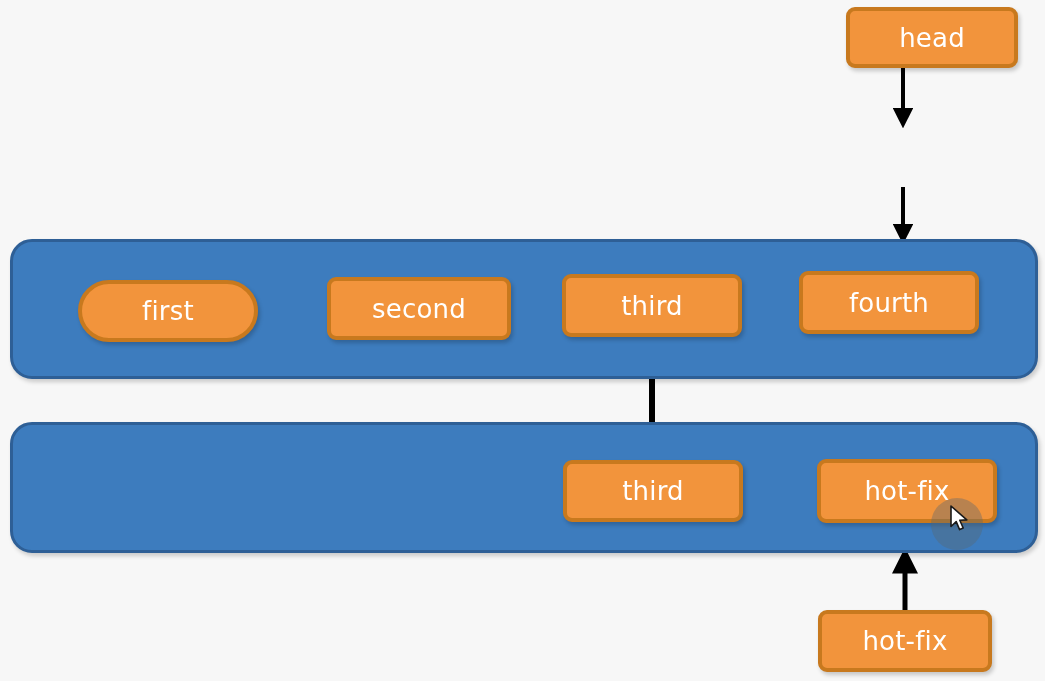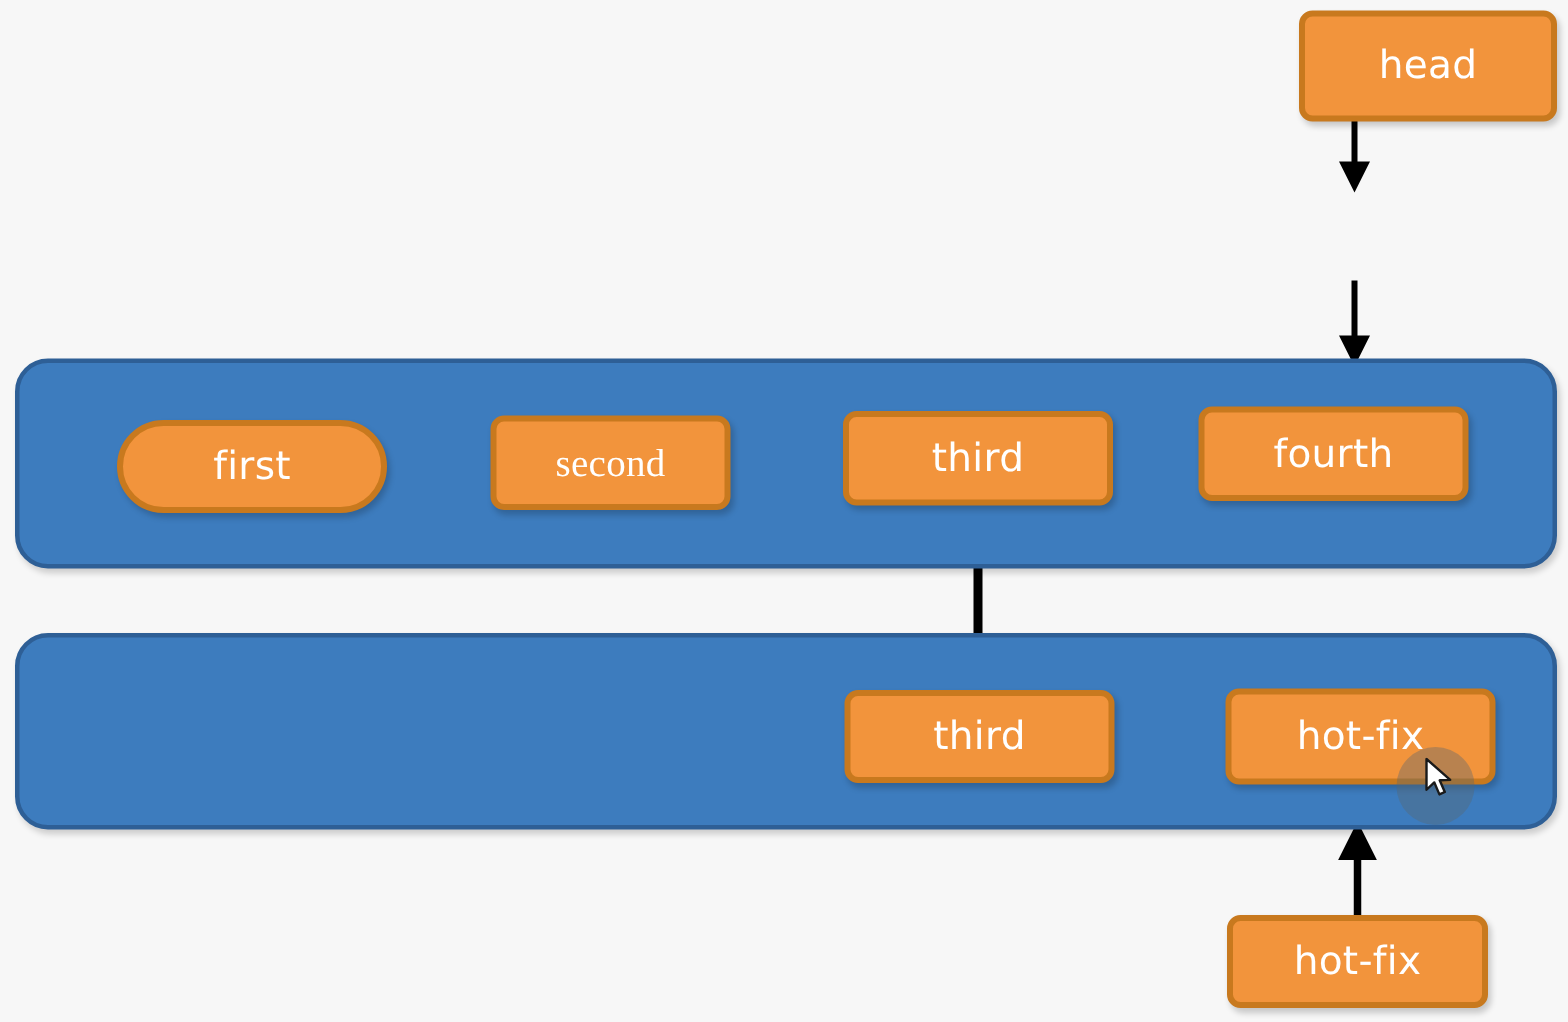--- a/index.html
+++ b/index.html
@@ -100,26 +100,26 @@
 
     <line x1="744" y1="491" x2="813" y2="491" stroke="#000000" stroke-width="6" marker-end="url(#arrowhead)"></line>
 
     <line x1="905" y1="612" x2="905" y2="558" stroke="#000000" stroke-width="5" marker-end="url(#arrowhead)"></line>
   </svg>
 
   <div class="band" style="left:10px; top:239px; width:1028px; height:140px;"></div>
 
   <div class="band" style="left:10px; top:422px; width:1028px; height:131px;"></div>
 
-  <div class="node" style="left:866px; top:7px; width:172px; height:74px;">head</div>
+  <div class="node" style="left:846px; top:7px; width:172px; height:61px;">head</div>
 
 
   <div class="node" style="left:78px; top:280px; width:180px; height:62px;border-radius:31px;">first</div>
 
-  <div class="node" style="left:327px; top:277px; width:160px; height:63px;font-family:Liberation Serif, serif;">second</div>
+  <div class="node" style="left:327px; top:277px; width:184px; height:63px;">second</div>
 
   <div class="node" style="left:562px; top:274px; width:180px; height:63px;">third</div>
 
   <div class="node" style="left:799px; top:271px; width:180px; height:63px;">fourth</div>
 
   <div class="node" style="left:563px; top:460px; width:180px; height:62px;">third</div>
 
   <div class="node" style="left:817px; top:459px; width:180px; height:64px;">hot-fix</div>
 
   <div class="node" style="left:818px; top:610px; width:174px; height:62px;">hot-fix</div>

